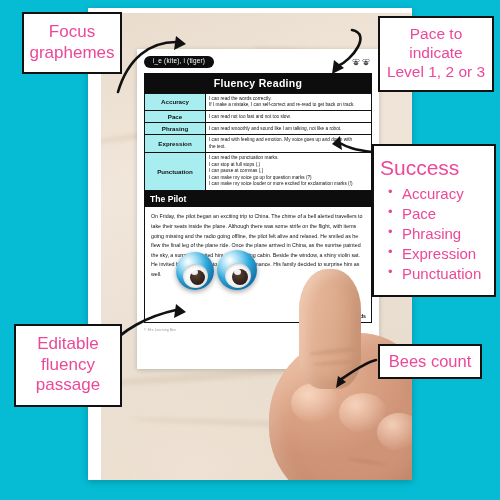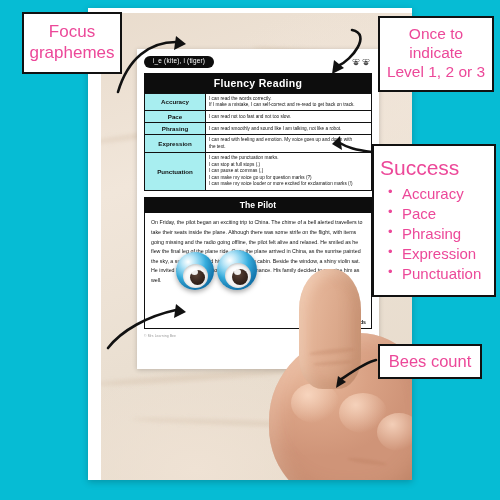--- a/index.html
+++ b/index.html
@@ -66,23 +66,23 @@
   td.crit{
     width:58px;background:#a8eef0;text-align:center;
     font-size:6.2px;font-weight:700;color:#111;padding:2px 1px;
   }
   td.desc{
     padding:2px 3px;font-size:4.7px;line-height:1.38;color:#111;
   }
   td.desc div{white-space:nowrap;overflow:hidden;text-overflow:clip;}
 
   .passage-title{
-    margin-top:6px;background:#0d0d0d;color:#fff;
+    background:#0d0d0d;color:#fff;
     font-size:8.6px;font-weight:700;padding:2.5px 5px 3px 5px;
-    border:1px solid #0d0d0d;border-bottom:none;text-align:center;
+    border:1px solid #0d0d0d;border-bottom:none;
   }
   .passage-box{
     border:1px solid #111;border-top:none;padding:5px 6px 4px 6px;
     height:116px;box-sizing:border-box;position:relative;
   }
   .passage-box p{
     margin:0;font-size:5.3px;line-height:1.82;color:#111;text-align:left;
   }
   .wordcount{
     position:absolute;right:5px;bottom:3px;
@@ -314,34 +314,39 @@
       <polygon points="338,376 336,388 346,382"></polygon>
     </g>
   </svg>
 
   <div class="callout" id="callout-focus">
     <span class="ln">Focus</span>
     <span class="ln">graphemes</span>
   </div>
 
   <div class="callout" id="callout-bees">
-    <span class="ln">Once to</span>
+    <span class="ln">Pace to</span>
     <span class="ln">indicate</span>
     <span class="ln">Level 1, 2 or 3</span>
   </div>
 
   <div class="callout" id="callout-success">
     <span class="hd">Success</span>
     <ul>
       <li>Accuracy</li>
       <li>Pace</li>
       <li>Phrasing</li>
       <li>Expression</li>
       <li>Punctuation</li>
     </ul>
   </div>
 
+  <div class="callout" id="callout-editable">
+    <span class="ln">Editable</span>
+    <span class="ln">fluency</span>
+    <span class="ln">passage</span>
+  </div>
 
   <div class="callout" id="callout-wordcount">
     <span class="ln">Bees count</span>
   </div>
 
 </div>
 
 </body></html>

